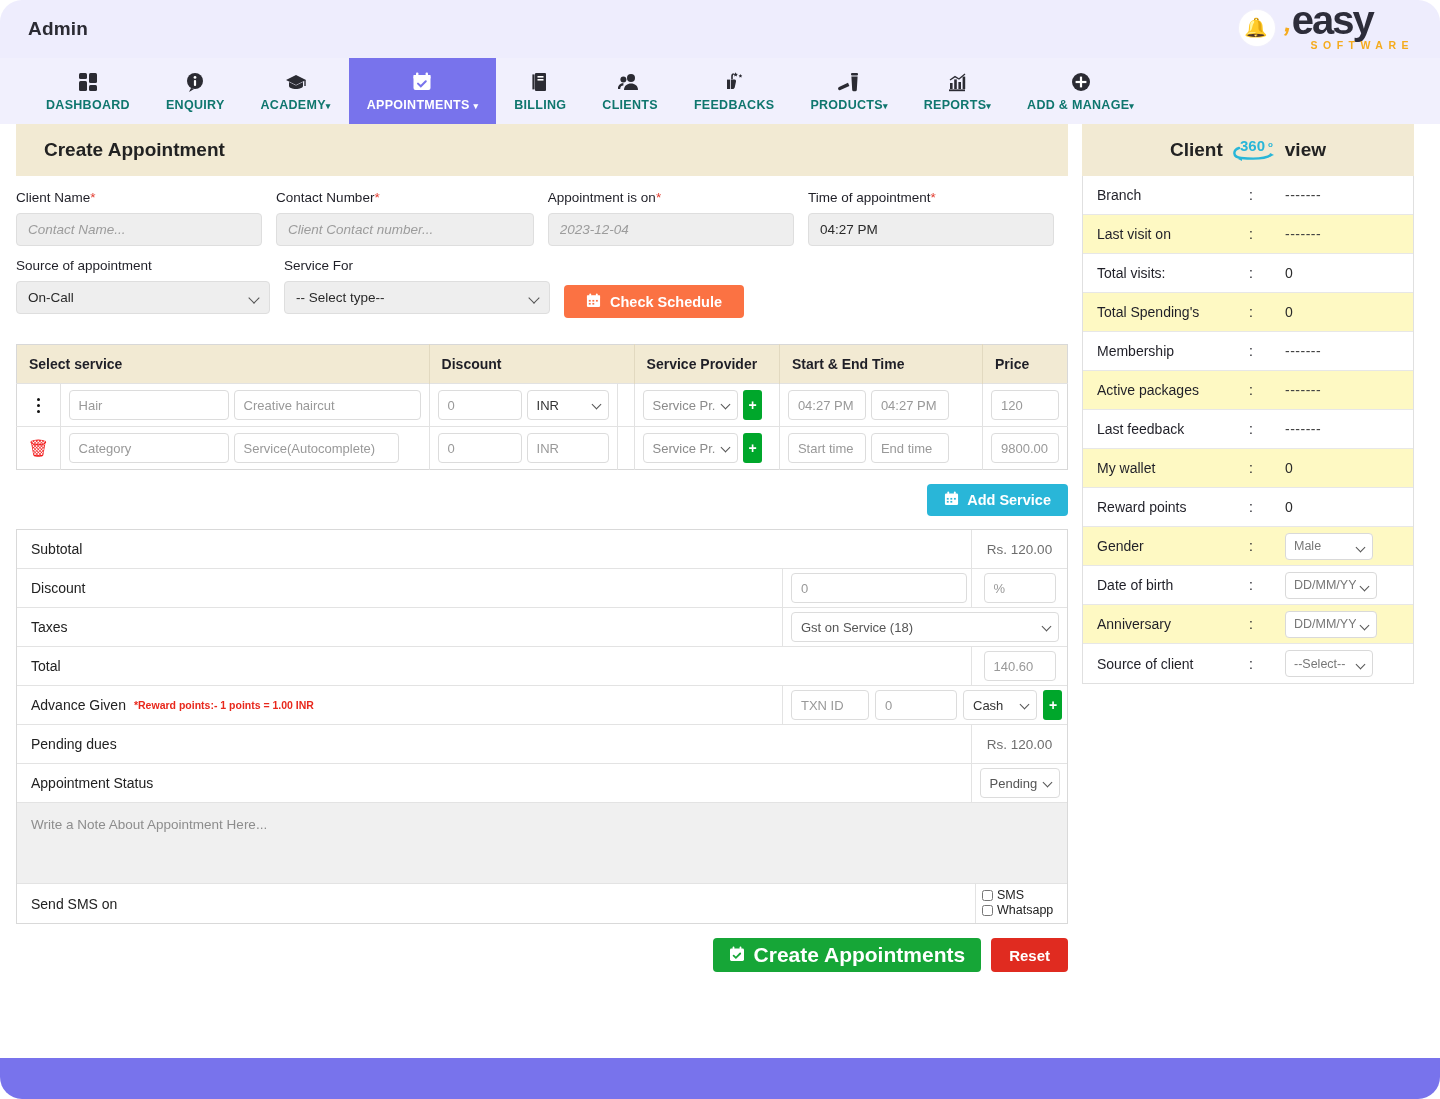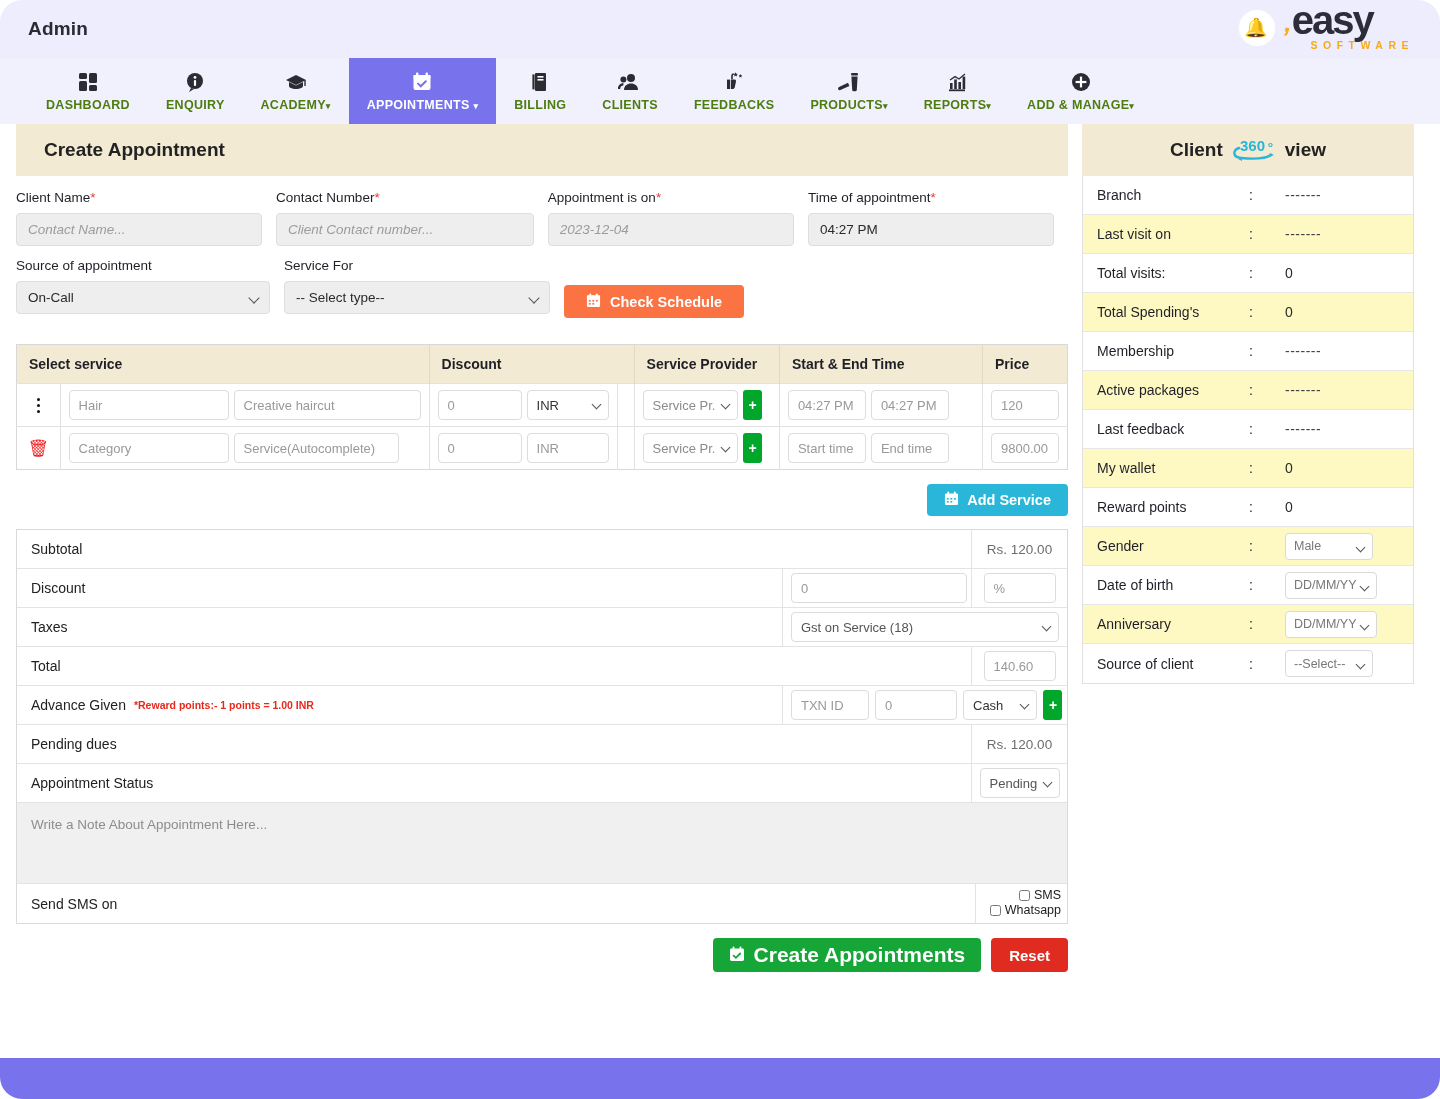--- a/index.html
+++ b/index.html
@@ -33,21 +33,21 @@
   .logo-word { font-size:40px; font-weight:bold; color:#2d2d3a; letter-spacing:-2px; line-height:.82; }
   .logo-sub { font-size:10.5px; letter-spacing:5.5px; color:#f5ab1d; font-weight:bold; margin-top:-2px; padding-left:26px; }
 
   
   .navbar {
     height:66px; background:#f1f0fd; display:flex; align-items:stretch;
     padding-left:28px;
   }
   .nav-item {
     display:flex; flex-direction:column; align-items:center; justify-content:center;
-    gap:4px; padding:0 18px; cursor:pointer; color:#4d7c0f; min-width:72px;
+    gap:4px; padding:0 18px; cursor:pointer; color:#0f766e; min-width:72px;
   }
   .nav-item.active { background:#7873ec; color:#fff; }
   .nav-ico { height:24px; display:flex; align-items:center; justify-content:center; }
   .nav-ico svg { display:block; }
   .nav-label { font-size:12.5px; font-weight:bold; letter-spacing:.3px; white-space:nowrap; }
   .caret { font-size:9px; }
 
   
   .body-wrap { display:flex; gap:14px; padding:0 16px; }
   .left-col { width:1052px; }
@@ -133,21 +133,21 @@
   .reward-note { color:#e8281c; font-size:10.5px; font-weight:bold; }
   .sum-val { width:96px; border-left:1px solid #e3e3e3; display:flex; align-items:center; justify-content:center; font-size:13.5px; color:#6d6d6d; }
   .sum-cells { display:flex; align-items:center; gap:6px; padding:0 8px; border-left:1px solid #e3e3e3; }
   .note-row { background:#f0f0f0; }
   .note-ta {
     width:100%; height:80px; border:none; background:#f0f0f0; resize:none;
     padding:14px; font-size:13.5px; color:#333; font-family:"Liberation Sans", sans-serif;
   }
   .note-ta::placeholder { color:#8d8d8d; }
   .chk-col { width:92px; border-left:1px solid #e3e3e3; padding:4px 6px; display:flex; flex-direction:column; gap:1px; }
-  .chk-line { display:flex; align-items:center; gap:4px; font-size:12.5px; color:#222;justify-content:flex-end; }
+  .chk-line { display:flex; align-items:center; gap:4px; font-size:12.5px; color:#222; }
   .chk-line input { margin:0; width:11px; height:11px; }
 
   .action-row { display:flex; justify-content:flex-end; gap:10px; margin-top:14px; }
   .btn-create {
     background:#16a637; color:#fff; border:none; border-radius:4px; height:34px;
     padding:0 16px; font-size:21px; font-weight:bold; cursor:pointer;
     display:inline-flex; align-items:center; gap:9px; font-family:"Liberation Sans", sans-serif;
   }
   .btn-reset {
     background:#e02b20; color:#fff; border:none; border-radius:4px; height:34px;

